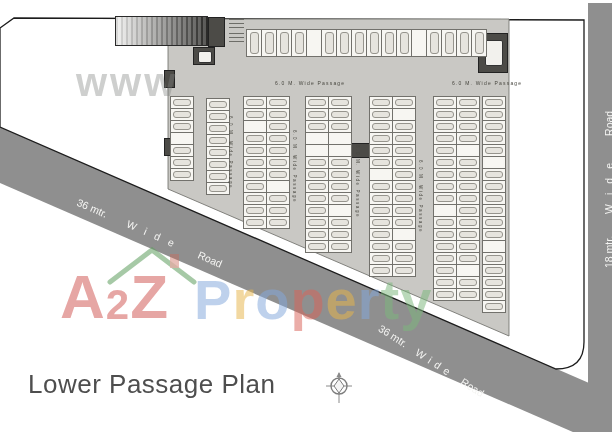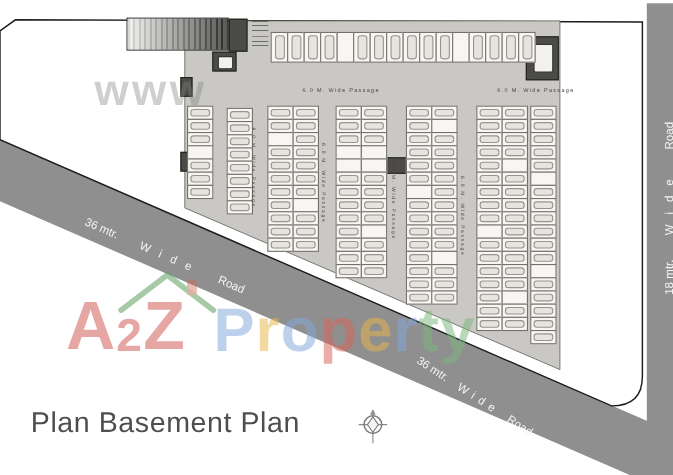--- a/index.html
+++ b/index.html
@@ -532,30 +532,30 @@
   <div class="road-label" style="transform:translate(80px,196px) rotate(23.5deg);">
     <span class="dim">36 mtr.</span><span class="wide">Wide</span><span class="road">Road</span>
   </div>
   <div class="road-label tight" style="transform:translate(383px,322px) rotate(33deg);">
     <span class="dim">36 mtr.</span><span class="wide">Wide</span><span class="road">Road</span>
   </div>
   <div class="road-label" style="transform:translate(603px,268px) rotate(-90deg);">
     <span class="dim">18 mtr.</span><span class="wide">Wide</span><span class="road">Road</span>
   </div>
 
-  <div class="plan-title">Plan Basement Plan</div>
+  <div class="plan-title">Lower Passage Plan</div>
   <svg class="compass" width="28" height="34" viewBox="0 0 28 34">
     <line x1="14" y1="1" x2="14" y2="31" stroke="#8a8a8a" stroke-width="1"></line>
     <line x1="1" y1="14" x2="27" y2="14" stroke="#8a8a8a" stroke-width="1"></line>
     <circle cx="14" cy="14" r="8" fill="none" stroke="#7d7d7d" stroke-width="1.4"></circle>
     <polygon points="14,7 19,14 14,21 9,14" fill="#f4f4f4" stroke="#7d7d7d" stroke-width="1"></polygon>
     <polygon points="14,0 16.5,5 11.5,5" fill="#8a8a8a"></polygon>
   </svg>
 
-  <div class="wm wm-url" style="left:86px;top:60px;">www</div>
+  <div class="wm wm-url" style="left:76px;top:60px;">www</div>
 
   <svg class="wm" style="left:104px;top:242px;opacity:.55;" width="96" height="44" viewBox="0 0 96 44">
     <path d="M6,40 L48,8 L90,40" fill="none" stroke="#5f9e5f" stroke-width="5" stroke-linecap="round"></path>
     <rect x="66" y="12" width="9" height="14" fill="rgba(201,106,90,.8)"></rect>
   </svg>
   <div class="wm wm-brand">
     <span id="brand-a2z" style="display:flex;align-items:flex-end;">
         <span class="big" style="color: rgb(209, 85, 82);">A</span>
         <span class="small2" style="color: rgb(209, 85, 82);">2</span>
         <span class="big" style="color: rgb(209, 85, 82);">Z</span>

